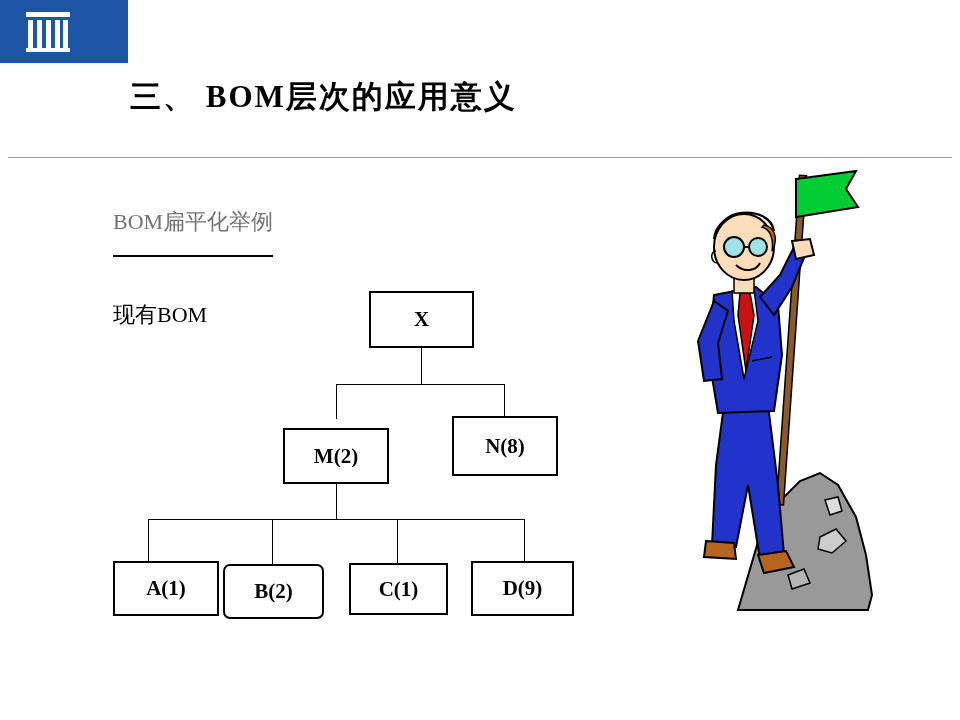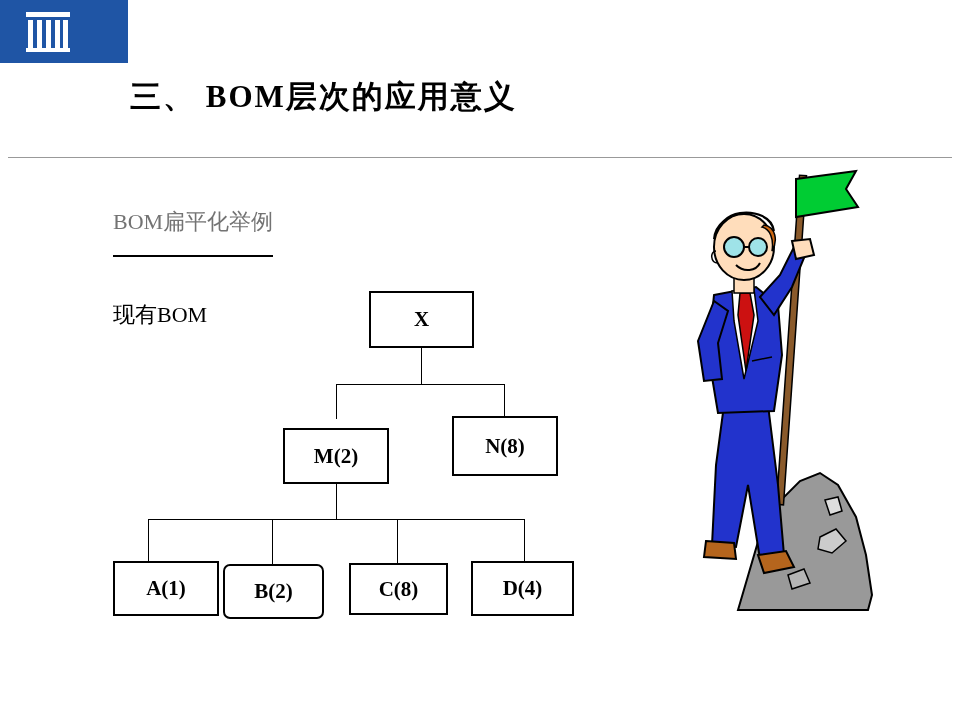--- a/index.html
+++ b/index.html
@@ -147,22 +147,22 @@
 
   <div class="connector h" style="left:148px; top:519px; width:376px;"></div>
 
   <div class="connector v" style="left:148px; top:519px; height:42px;"></div>
   <div class="connector v" style="left:272px; top:519px; height:45px;"></div>
   <div class="connector v" style="left:397px; top:519px; height:44px;"></div>
   <div class="connector v" style="left:524px; top:519px; height:42px;"></div>
 
   <div class="node" style="left:95px; top:561px; width:106px; height:55px;margin-left:18px;">A(1)</div>
   <div class="node" style="left:223px; top:564px; width:101px; height:55px;border-radius:7px;">B(2)</div>
-  <div class="node" style="left:349px; top:563px; width:99px; height:52px;">C(8)</div>
-  <div class="node" style="left:471px; top:561px; width:103px; height:55px;">D(4)</div>
+  <div class="node" style="left:349px; top:563px; width:99px; height:52px;">C(1)</div>
+  <div class="node" style="left:471px; top:561px; width:103px; height:55px;">D(9)</div>
 
   <svg id="illustration" viewBox="0 0 280 470">
 
     <g>
       <path d="M78 455 L100 380 L118 348 L140 326 L160 318 L178 330 L196 362 L206 400 L212 440 L208 455 Z" fill="#999999" stroke="#000000" stroke-width="2"></path>
       <path d="M165 345 L178 342 L182 356 L170 360 Z" fill="#dddddd" stroke="#000000" stroke-width="1.5"></path>
       <path d="M160 382 L176 374 L186 386 L172 398 L158 394 Z" fill="#cccccc" stroke="#000000" stroke-width="1.5"></path>
       <path d="M128 420 L144 414 L150 428 L132 434 Z" fill="#b5b5b5" stroke="#000000" stroke-width="1.5"></path>
     </g>
 

